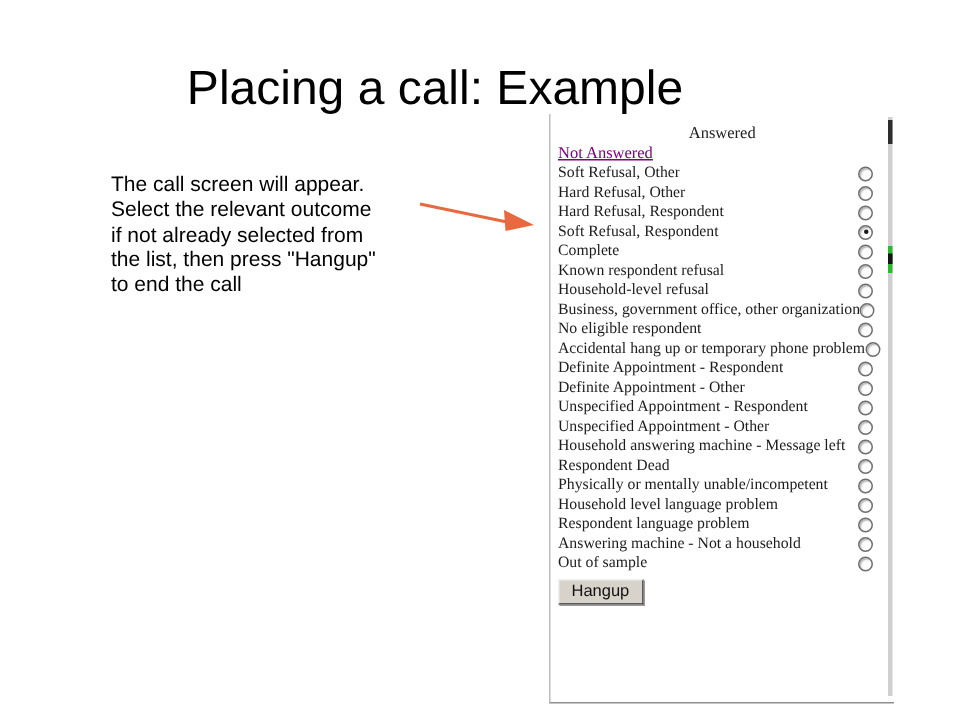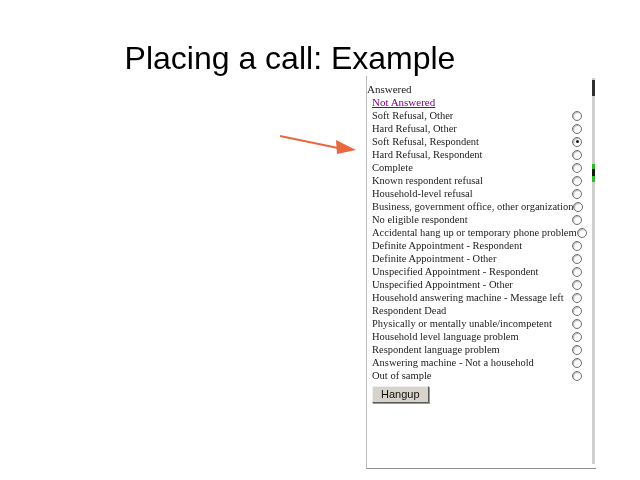--- a/index.html
+++ b/index.html
@@ -17,21 +17,21 @@
   }
   .arrow-svg{position:absolute;left:278px;top:130px;}
   .panel{
     position:absolute;left:366px;top:76px;width:230px;height:393px;
     background:#ffffff;
     border-left:1px solid #bdbdbd;border-bottom:1px solid #8f8f8f;
     box-sizing:border-box;
     font-family:"Liberation Serif",serif;color:#1c1c1c;
   }
   .panel-header{
-    padding-top:7px;height:13px;text-align:left;font-size:11px;color:#222;
+    padding-top:7px;height:13px;text-align:center;font-size:11px;color:#222;
   }
   .panel-link{
     display:block;height:13px;line-height:13px;padding-left:5px;font-size:11px;
     color:#800080;text-decoration:underline;cursor:pointer;width:80px;
   }
   .rows{}
   .row{
     height:13px;display:flex;align-items:center;
     padding:0 14px 0 5px;font-size:10.5px;white-space:nowrap;
   }
@@ -62,20 +62,25 @@
     content:"";position:absolute;top:5px;left:0;width:3px;height:7px;background:#141414;
   }
 </style>
 </head>
 <body>
 
 <div class="slide">
 
   <div class="title">Placing a call: Example</div>
 
+  <div class="note">The call screen will appear.
+Select the relevant outcome
+if not already selected from
+the list, then press "Hangup"
+to end the call</div>
 
   <svg class="arrow-svg" width="84" height="26" viewBox="0 0 84 26">
     <line x1="2" y1="6" x2="60" y2="18" stroke-width="2" stroke="#e8683f"></line>
     <polygon points="58,10 78,20 59,24" fill="#e8683f"></polygon>
   </svg>
 
   <div class="panel">
 
     <div class="panel-header">Answered</div>
 
@@ -85,26 +90,26 @@
 
         <div class="row" style="">
         <span class="lbl">Soft Refusal, Other</span>
         <span class="radio"></span>
       </div>
         <div class="row" style="">
         <span class="lbl">Hard Refusal, Other</span>
         <span class="radio"></span>
       </div>
         <div class="row" style="">
+        <span class="lbl">Hard Refusal, Respondent</span>
+        <span class="radio"></span>
+      </div>
+        <div class="row" style="">
         <span class="lbl">Soft Refusal, Respondent</span>
         <span class="radio selected"></span>
-      </div>
-        <div class="row" style="">
-        <span class="lbl">Hard Refusal, Respondent</span>
-        <span class="radio"></span>
       </div>
         <div class="row" style="">
         <span class="lbl">Complete</span>
         <span class="radio"></span>
       </div>
         <div class="row" style="">
         <span class="lbl">Known respondent refusal</span>
         <span class="radio"></span>
       </div>
         <div class="row" style="">

